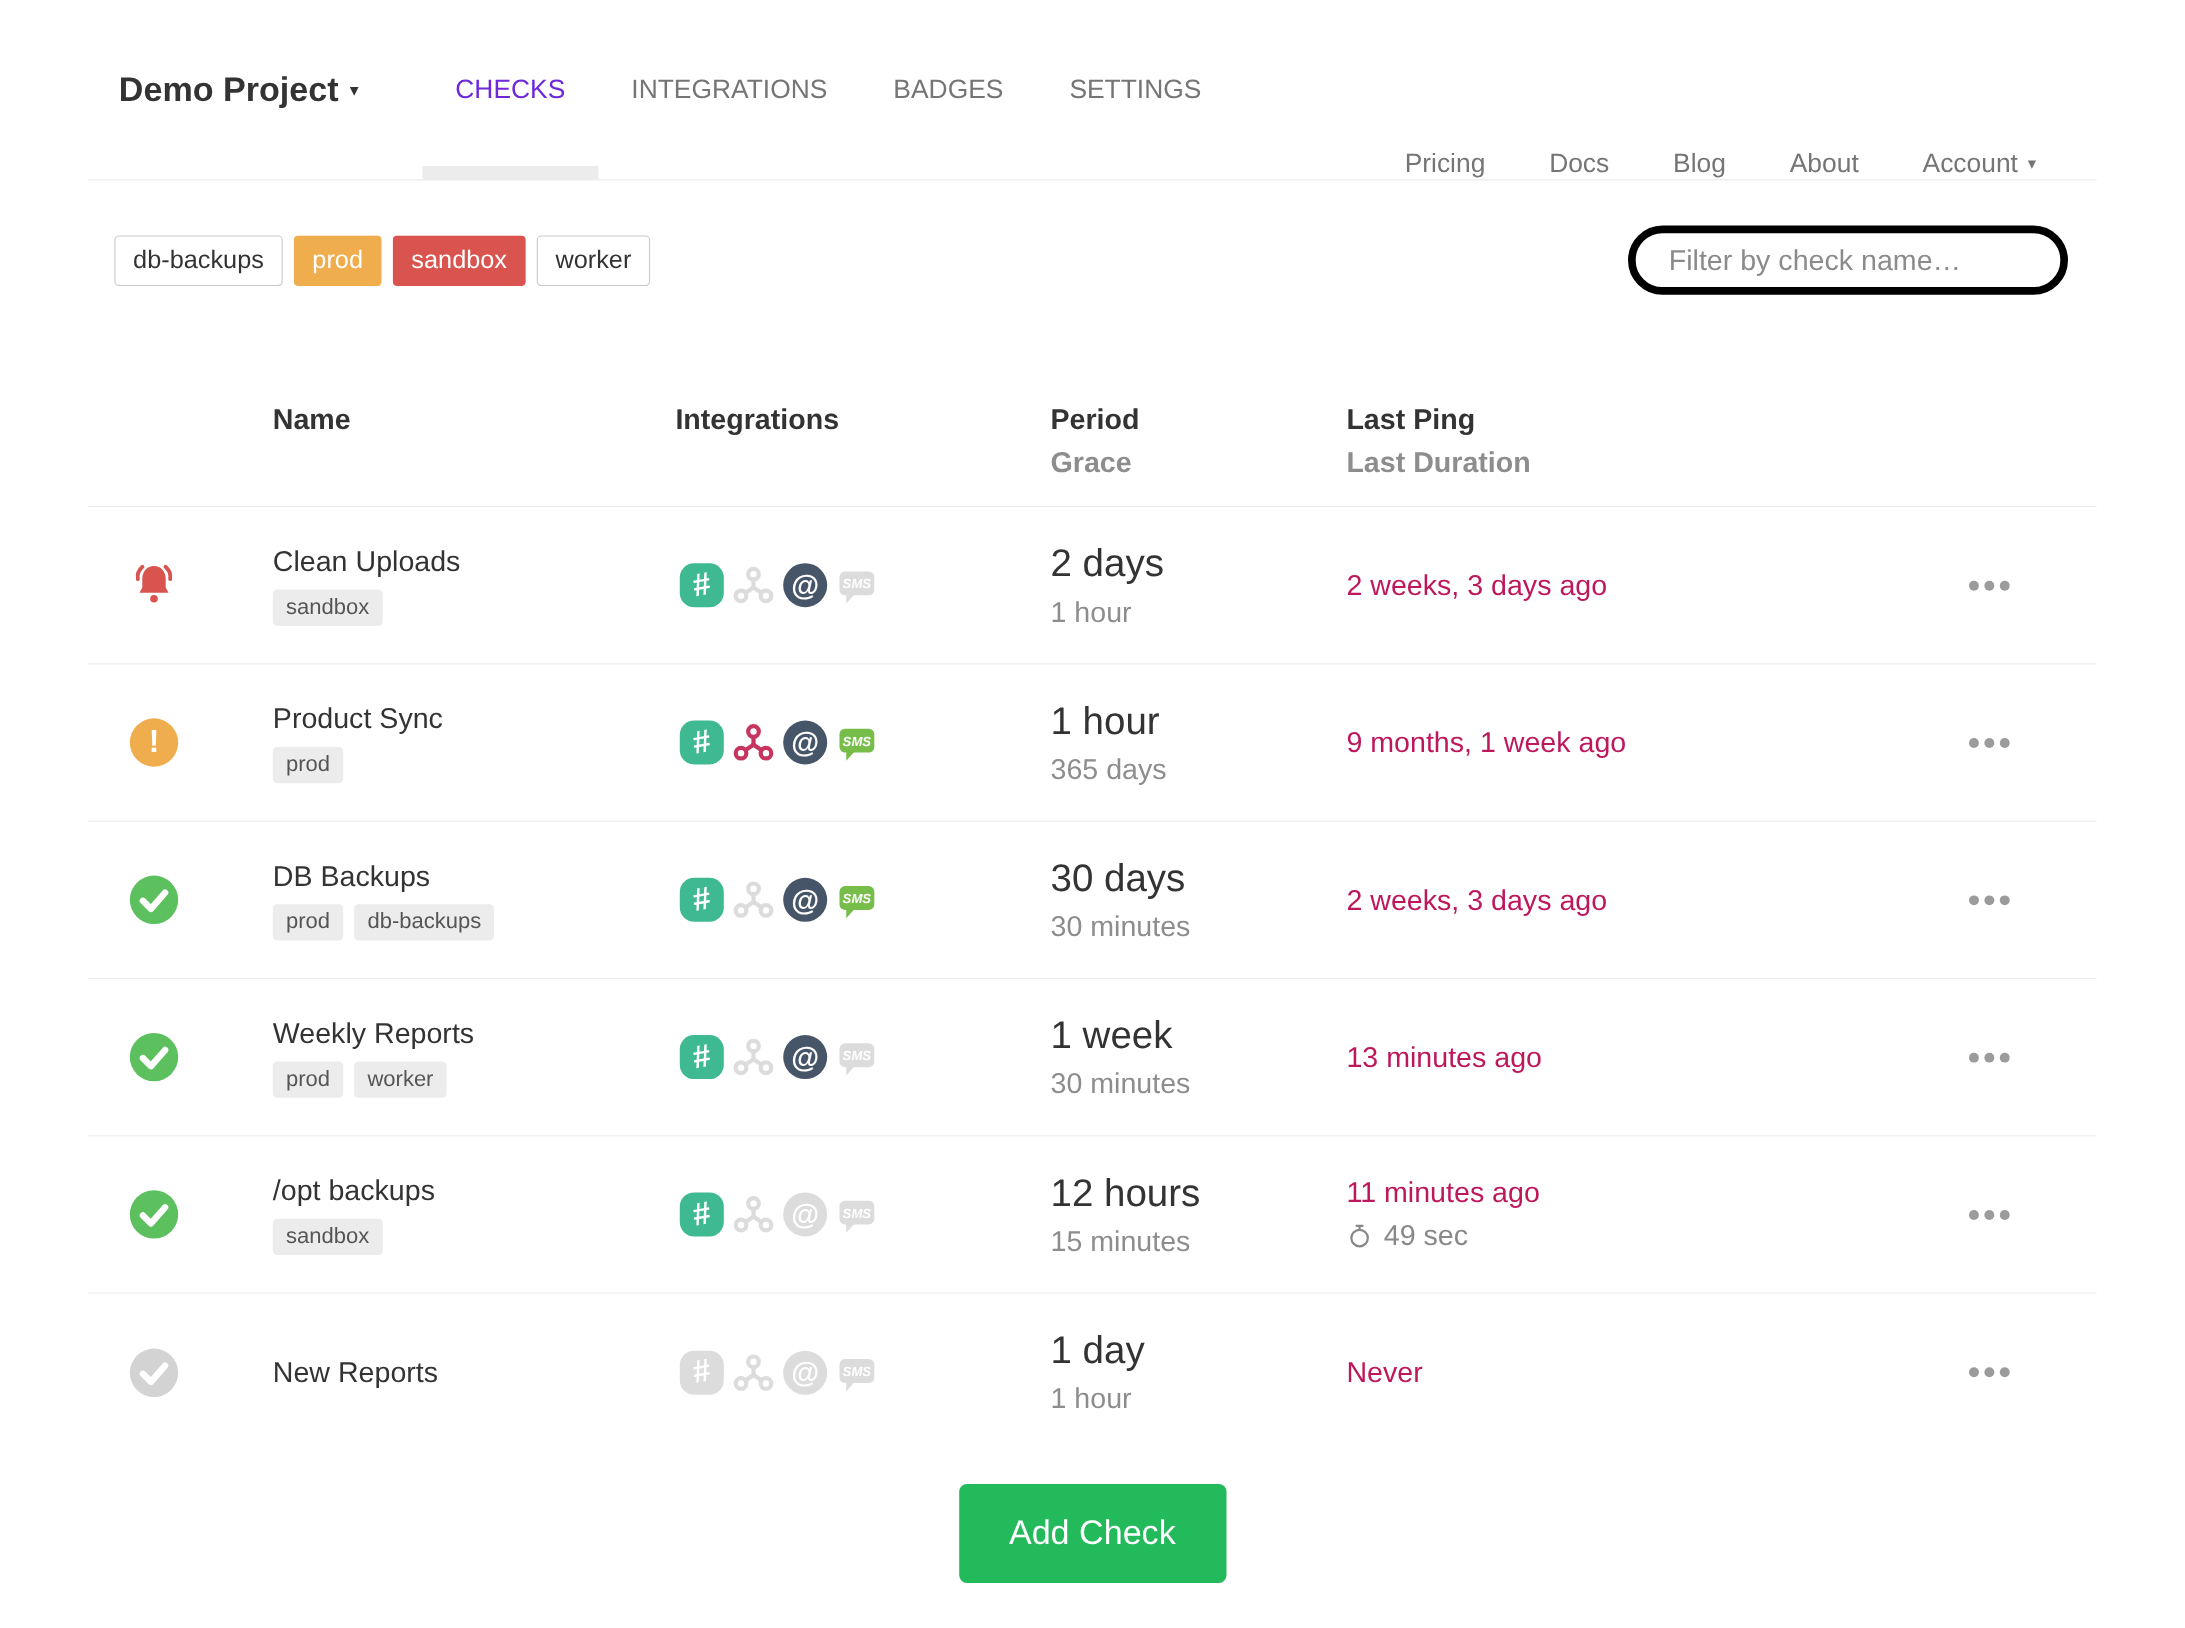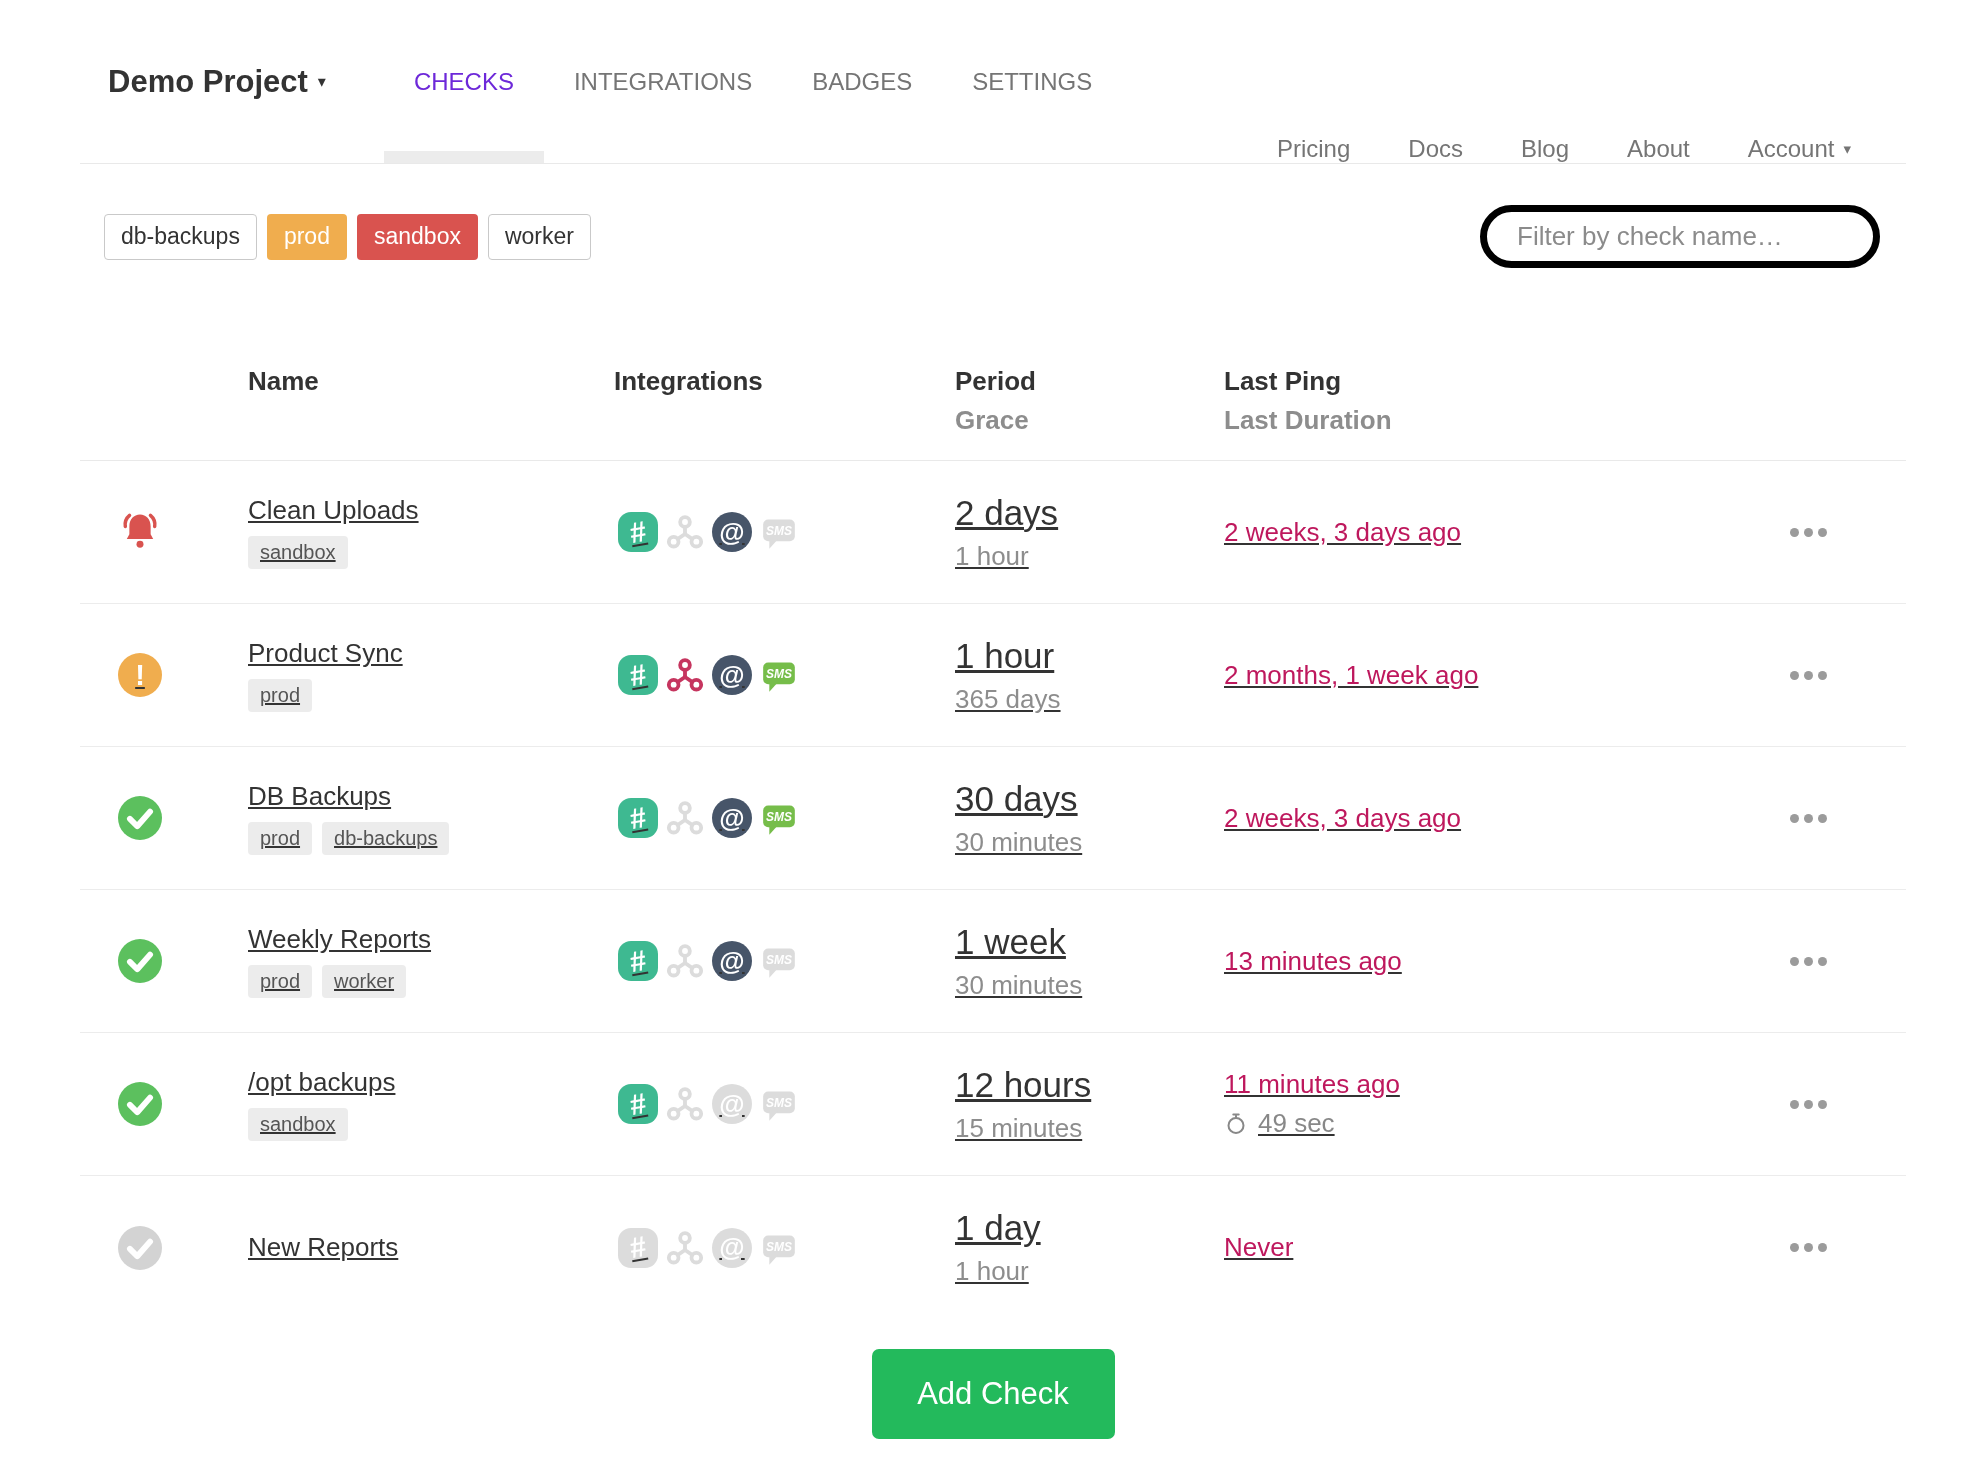--- a/index.html
+++ b/index.html
@@ -42,21 +42,21 @@
              font-family:"Liberation Sans","DejaVu Sans",sans-serif; }
   .search-input::placeholder { color:#8b8b8b; }
 
   
   .checks-table { margin:0 80px; }
   .grid-cols { display:grid; grid-template-columns:157px 355px 330px 258px 555px 1fr;gap:11px; }
   .thead { margin-top:98px; padding-bottom:24px; border-bottom:1px solid #e9e9e9; }
   .th-main { font-size:26px; font-weight:bold; color:#333; }
   .th-sub  { font-size:26px; font-weight:bold; color:#8d8d8d; margin-top:8px; }
 
-  .row { height:143px; border-bottom:1px solid #ececec; align-items:center;text-decoration:underline; }
+  .row { height:143px; border-bottom:1px solid #ececec; align-items:center; }
   .row:last-child { border-bottom:none; }
 
   .cell { display:flex; flex-direction:column; justify-content:center; }
 
   
   .status-cell { padding-left:38px; align-items:flex-start; }
   .st-icon { display:none; width:44px; height:44px; align-items:center; justify-content:center; }
   .status-cell[data-status="alert"] .bell  { display:flex; color:#d9534f; }
   .status-cell[data-status="grace"] .warn  { display:flex; background:#f0ad4e; }
   .status-cell[data-status="up"]    .up    { display:flex; background:#5cc05e; }
@@ -252,21 +252,21 @@
             <path d="M6.2 16.5v5.5l5-5.5Z" fill="currentColor"></path>
             <text x="12" y="13.7" text-anchor="middle" font-size="7.2" font-style="italic" font-weight="bold" fill="#fff" font-family="Liberation Sans, sans-serif">SMS</text>
           </svg>
       </span>
     </div>
     <div class="cell">
       <div class="p-main">1 hour</div>
       <div class="p-sub">365 days</div>
     </div>
     <div class="cell">
-      <div class="lp-main">2 months, 1 week ago</div>
+      <div class="lp-main">9 months, 1 week ago</div>
     </div>
     <div class="cell menu-cell">
       <div class="dots">
           <i></i>
           <i></i>
           <i></i>
         </div>
     </div>
   </div>
 

